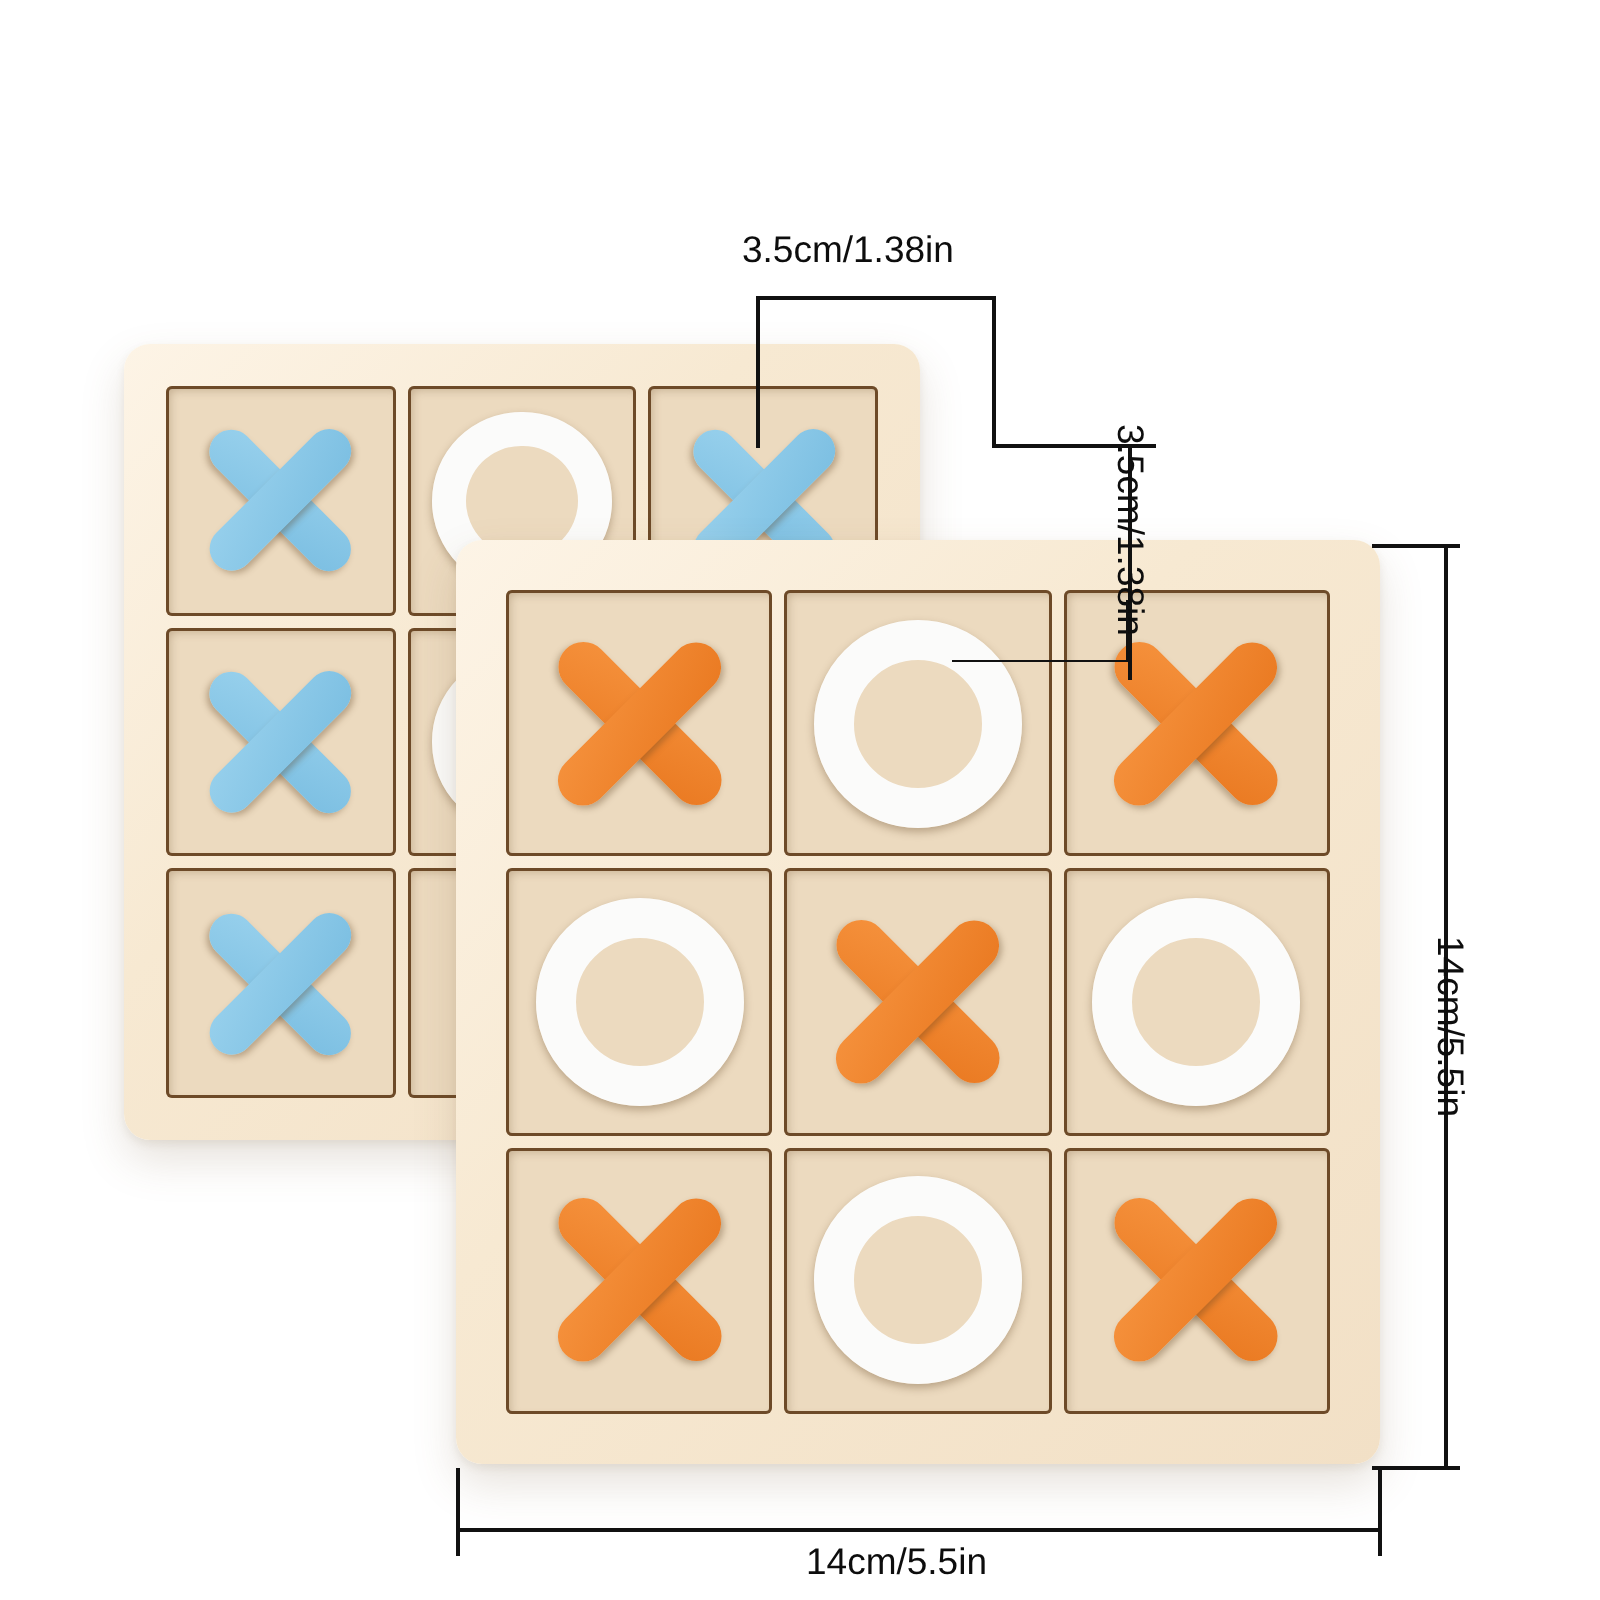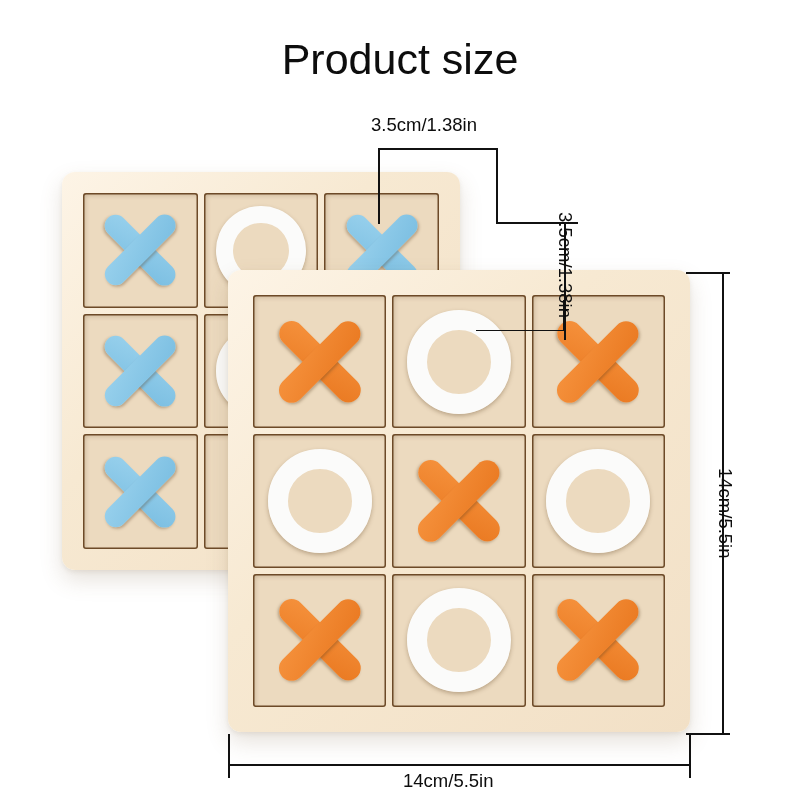--- a/index.html
+++ b/index.html
@@ -108,21 +108,20 @@
     transform:rotate(90deg);
   }
   .leader{position:absolute;background:#111;height:1.4px;}
   .leader-v{position:absolute;background:#111;width:1.4px;}
 </style>
 </head>
 <body>
 
 <div id="stage">
 
-  <div class="title">Product size</div>
 
   <div class="board" id="back-board" style="left:62px;top:172px;width:398px;height:398px;">
     <div class="board-inner" id="back-grid" style="left:18px;top:18px;width:362px;height:362px;">
         <div class="cell">
           <div class="piece-x c-blue">
             <i class="a"></i>
             <i class="b"></i>
           </div>
         </div>
         <div class="cell">

